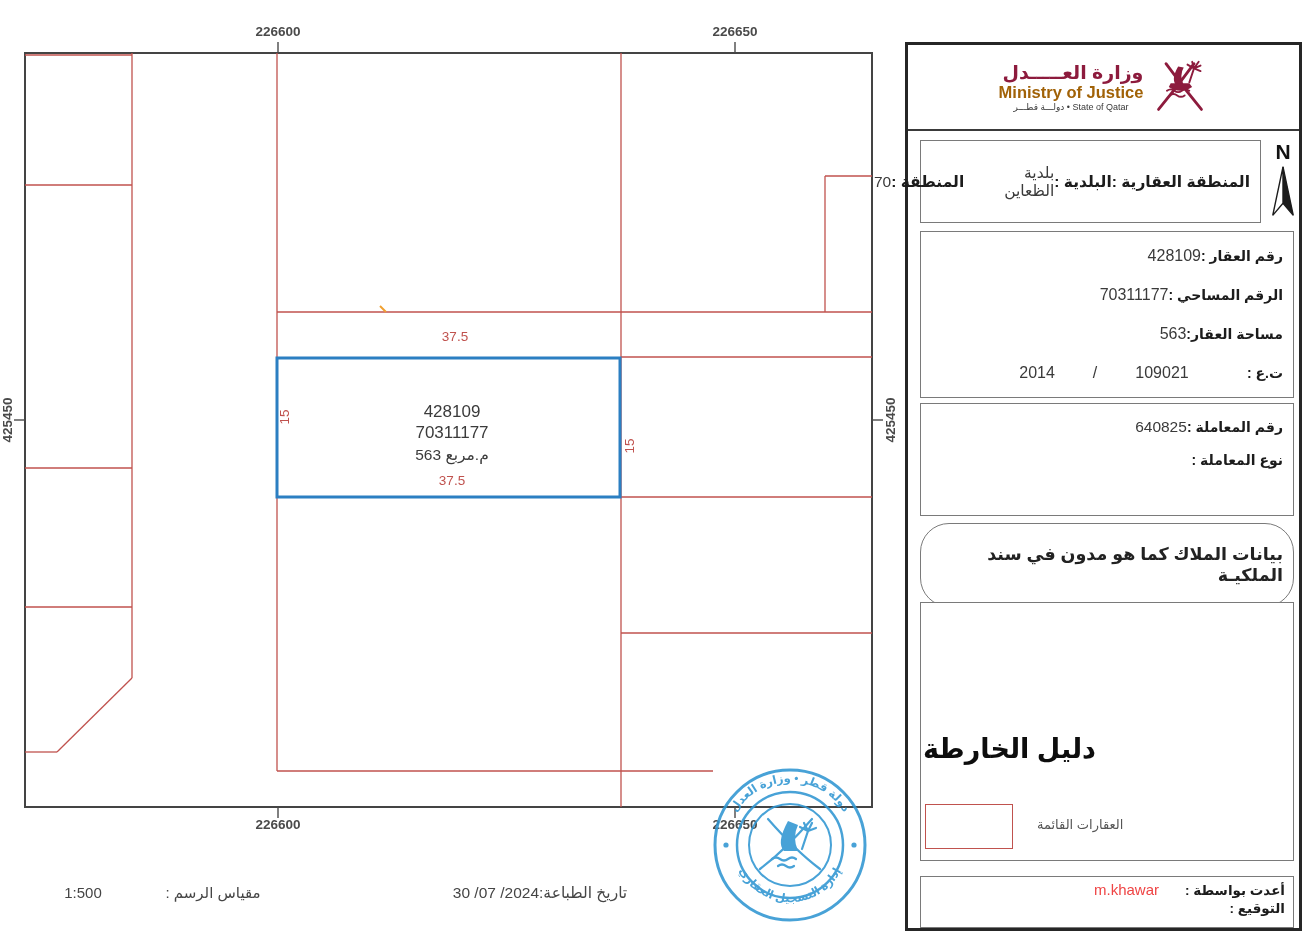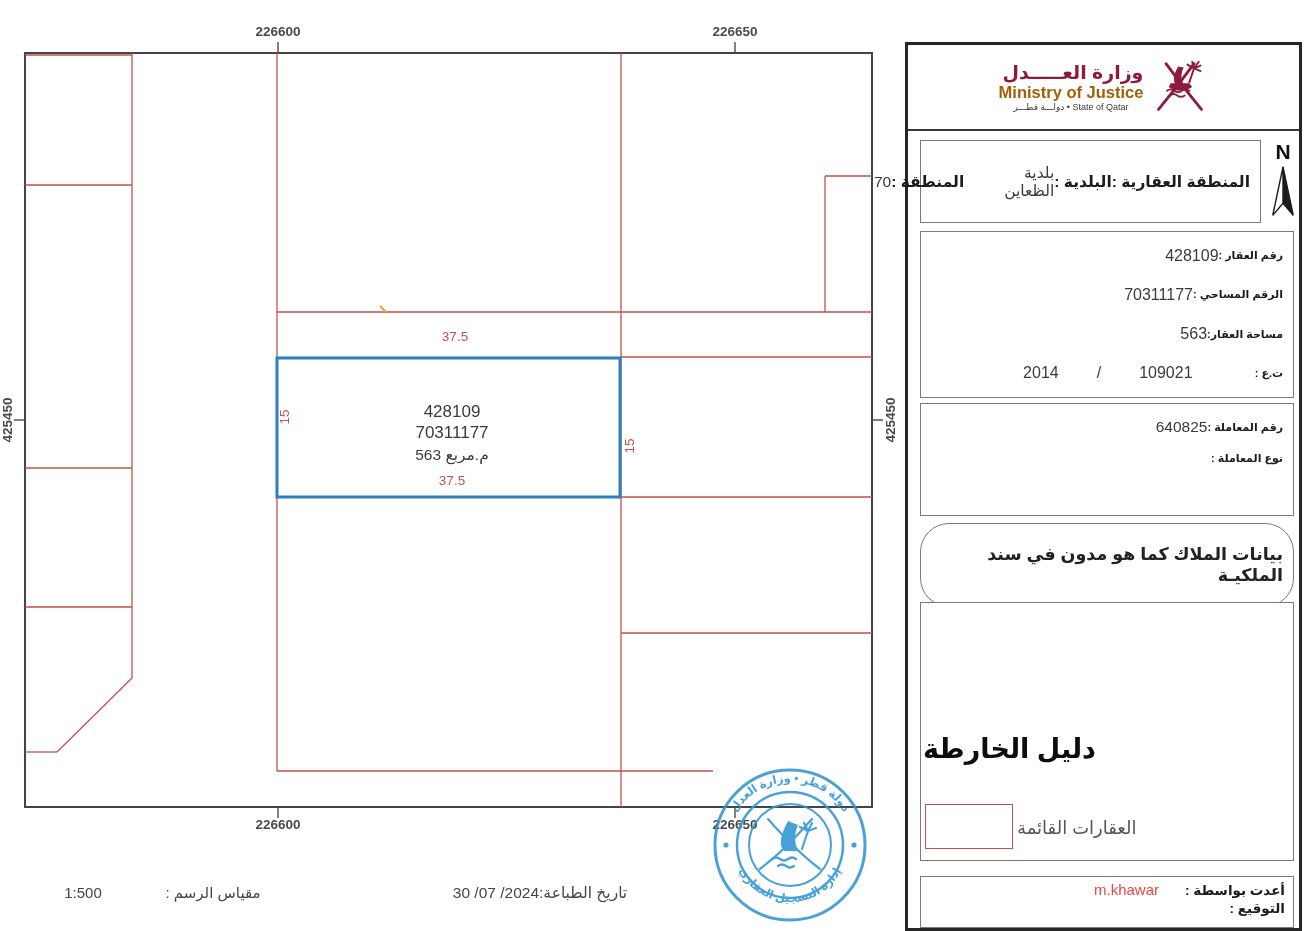--- a/index.html
+++ b/index.html
@@ -13,35 +13,35 @@
   .p-header{position:absolute;top:0;left:0;right:0;height:84px;border-bottom:2px solid #3a3a3a;
             display:flex;direction:rtl;align-items:center;justify-content:center;gap:9px;}
   .logo-text{text-align:center;line-height:1.12;}
   .logo-ar{font-size:19px;font-weight:700;color:#8d1b3d;text-align:right;}
   .logo-en{font-size:16.5px;font-weight:700;color:#a16207;}
   .logo-sub{font-size:9px;color:#3a3a3a;}
   .pbox{position:absolute;left:12px;width:374px;border:1.5px solid #7a7a7a;background:#fff;
         box-sizing:border-box;direction:rtl;}
   .prow{display:flex;align-items:center;}
   .plabel{font-size:15.5px;font-weight:700;color:#1c1c1c;white-space:nowrap;}
-  .plabel.big{font-size:11px;}
+  .plabel.big{font-size:14px;}
   .pvalue{flex:1;font-size:15.5px;color:#3a3a3a;padding-left:40px;}
   .box1{top:95px;height:83px;width:341px;padding:6px 10px;display:flex;flex-direction:row;justify-content:space-between;}
   .north{position:absolute;left:355px;top:96px;width:40px;height:86px;text-align:center;}
   .north .n{font-size:21px;font-weight:700;color:#111;line-height:1;}
   .box2{top:186px;height:167px;padding:4px 10px;display:flex;flex-direction:column;justify-content:space-around;}
   .box2 .pvalue{font-size:16px;}
   .ta-vals{flex:1;display:flex;justify-content:center;gap:38px;font-size:16px;color:#3a3a3a;padding-left:30px;}
   .box3{top:358px;height:113px;padding:14px 10px 0 10px;display:flex;flex-direction:column;gap:16px;}
   .box4{top:478px;height:84px;display:flex;align-items:center;padding:0 10px;border-radius:29px;}
   .owners{font-size:17.5px;font-weight:600;color:#222;}
   .box5{top:557px;height:259px;}
   .legend-title{position:absolute;left:2px;top:130px;font-size:27px;font-weight:800;color:#0d0d0d;direction:rtl;}
   .legend-swatch{position:absolute;left:4px;top:201px;width:86px;height:43px;border:1.5px solid #c0524e;background:#fff;}
-  .legend-label{position:absolute;left:96px;top:214px;font-size:18px;color:#555;direction:rtl;}
+  .legend-label{position:absolute;left:116px;top:214px;font-size:13px;color:#555;direction:rtl;}
   .box6{top:831px;height:52px;padding:4px 8px;display:flex;flex-direction:column;gap:2px;}
   .box6 .plabel{font-size:13.5px;}
   .box6 .prep-value{font-size:15px;color:#ef4444;margin-right:26px;}
 </style>
 </head>
 <body>
 
 <div id="page">
 
   

